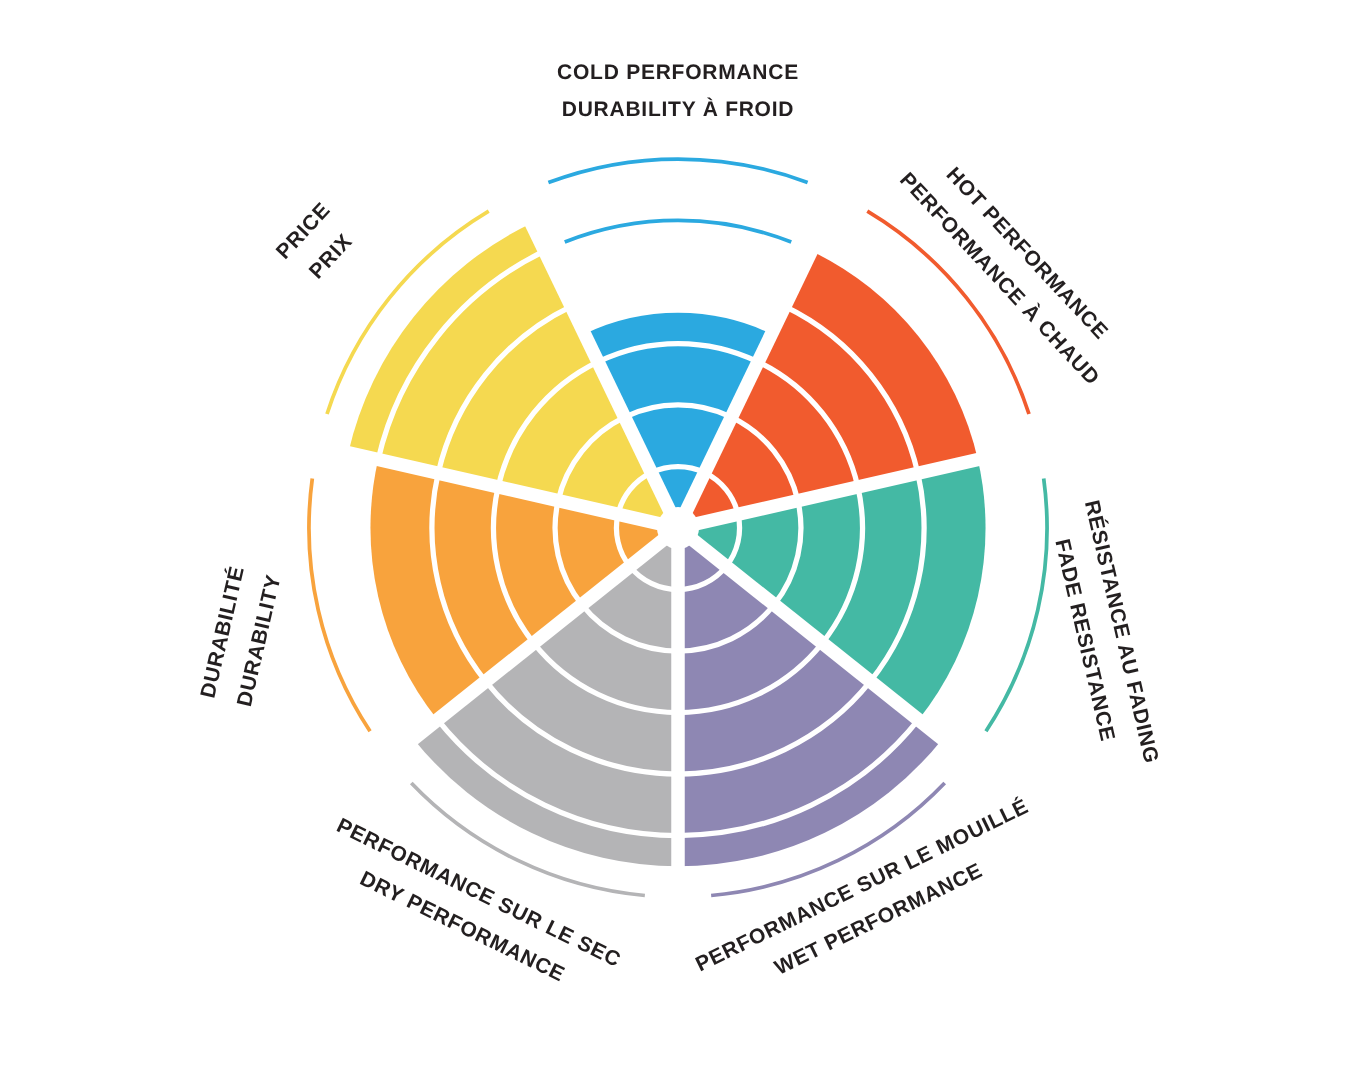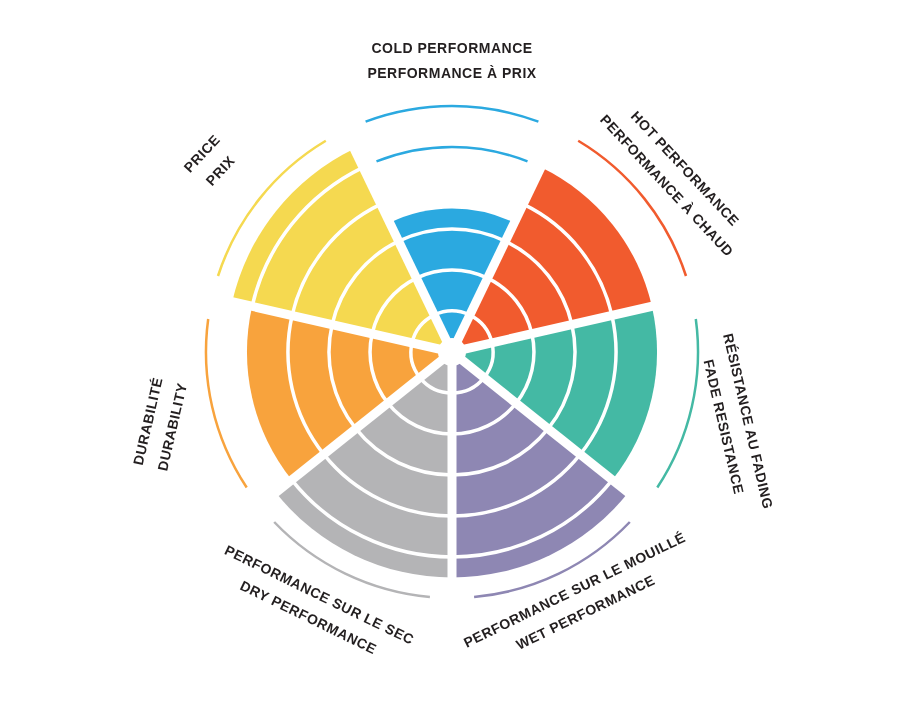--- a/index.html
+++ b/index.html
@@ -87,21 +87,21 @@
       <path d="M 578.2 140.8 A 246.0 246.0 0 0 1 686.0 276.0" stroke="#F15B2E" stroke-width="2.5" fill="none"></path>
       <path d="M 695.8 319.0 A 246.0 246.0 0 0 1 657.3 487.5" stroke="#44B9A4" stroke-width="2.5" fill="none"></path>
       <path d="M 629.8 522.0 A 246.0 246.0 0 0 1 474.1 597.0" stroke="#8E87B3" stroke-width="2.5" fill="none"></path>
       <path d="M 429.9 597.0 A 246.0 246.0 0 0 1 274.2 522.0" stroke="#B4B4B6" stroke-width="2.5" fill="none"></path>
       <path d="M 246.7 487.5 A 246.0 246.0 0 0 1 208.2 319.0" stroke="#F8A33D" stroke-width="2.5" fill="none"></path>
       <path d="M 218.0 276.0 A 246.0 246.0 0 0 1 325.8 140.8" stroke="#F5D950" stroke-width="2.5" fill="none"></path>
     </svg>
 
   <div class="lbl lbl-cold">
     <span>COLD PERFORMANCE</span>
-    <span>PERFORMANCE À PRIX</span>
+    <span>DURABILITY À FROID</span>
   </div>
 
   <div class="lbl lbl-hot">
     <span>HOT PERFORMANCE</span>
     <span>PERFORMANCE À CHAUD</span>
   </div>
 
   <div class="lbl lbl-fade">
     <span>RÉSISTANCE AU FADING</span>
     <span>FADE RESISTANCE</span>

